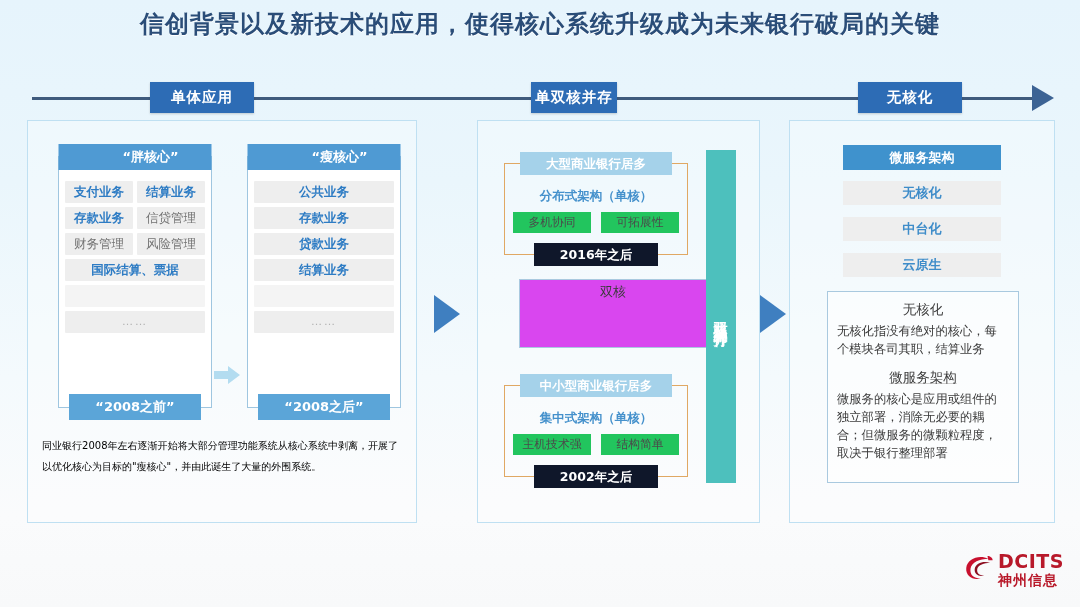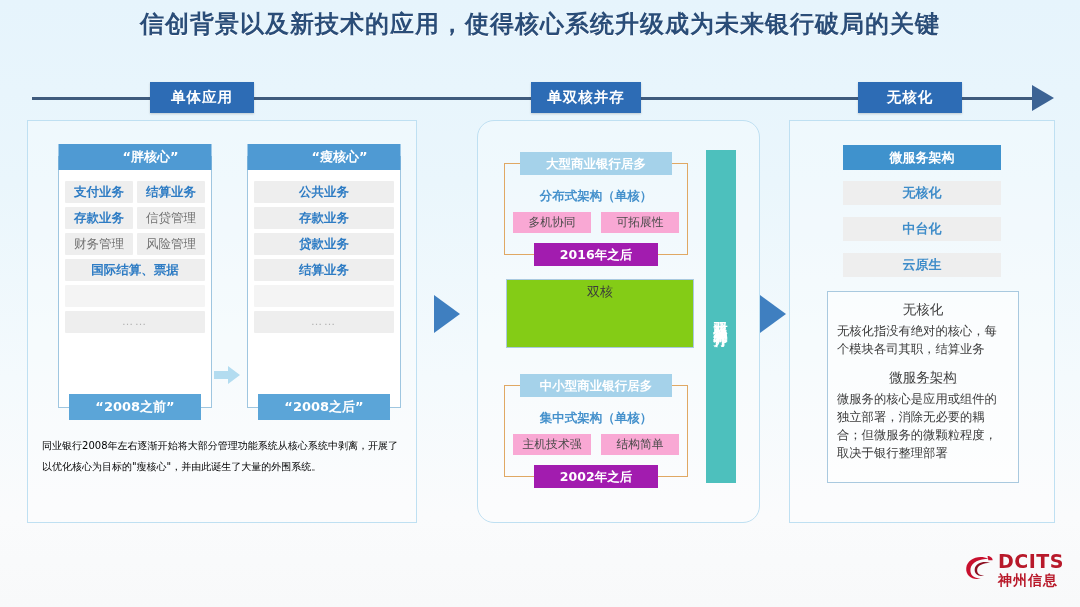--- a/index.html
+++ b/index.html
@@ -27,27 +27,27 @@
     position:absolute;left:1032px;top:3px;width:0;height:0;
     border-top:13px solid transparent;border-bottom:13px solid transparent;
     border-left:22px solid #3c6394;
   }
   .tl-chip{
     position:absolute;top:0px;height:31px;line-height:31px;text-align:center;
     background:#2d6cb5;color:#fff;font-size:14.5px;font-weight:bold;letter-spacing:1px;
     box-shadow:0 1px 2px rgba(0,0,0,.18);
   }
   #tl1{left:150px;width:104px;}
-  #tl2{left:531px;width:110px;}
+  #tl2{left:531px;width:86px;}
   #tl3{left:858px;width:104px;}
 
   
   .panel{position:absolute;border:1.4px solid #bfe0f2;background:rgba(255,255,255,.30);}
   #panel1{left:27px;top:120px;width:388px;height:401px;}
-  #panel2{left:477px;top:120px;width:281px;height:401px;border-radius:17px;}
+  #panel2{left:477px;top:120px;width:281px;height:401px;}
   #panel3{left:789px;top:120px;width:264px;height:401px;}
 
   
   .big-arrow{position:absolute;width:0;height:0;
     border-top:19px solid transparent;border-bottom:19px solid transparent;
     border-left:26px solid #3f7fc0;}
   #arrowA{left:434px;top:295px;}
   #arrowB{left:760px;top:295px;}
 
   
@@ -95,33 +95,33 @@
   #ob1{top:42px;}
   #ob2{top:264px;}
   .ob-head{
     position:absolute;top:-12px;left:50%;transform:translateX(-50%);
     width:152px;height:23px;line-height:23px;text-align:center;
     background:#a5d2ea;color:#ffffff;font-size:12.5px;font-weight:bold;
   }
   .ob-foot{
     position:absolute;bottom:-12px;left:50%;transform:translateX(-50%);
     width:124px;height:23px;line-height:23px;text-align:center;
-    background:#a21caf;color:#ffffff;font-size:12.5px;font-weight:bold;
+    background:#0f172a;color:#ffffff;font-size:12.5px;font-weight:bold;
   }
   .ob-sub{
     position:absolute;top:24px;left:0;width:100%;text-align:center;
     font-size:12.5px;color:#4591cc;font-weight:bold;
   }
   .ob-tags{position:absolute;top:48px;left:8px;right:8px;display:flex;gap:10px;}
   .ob-tag{flex:1;height:21px;line-height:21px;text-align:center;
-    background:#f9a8d4;font-size:11.8px;color:#4a4a4a;}
+    background:#22c55e;font-size:11.8px;color:#4a4a4a;}
 
   #whitebox{
-    position:absolute;left:28px;top:158px;width:186px;height:67px;
-    border:1.3px solid #a9c9df;background:#84cc16;
+    position:absolute;left:41px;top:158px;width:186px;height:67px;
+    border:1.3px solid #a9c9df;background:#d946ef;
   }
   #whitebox .wb-title{text-align:center;font-size:13px;color:#3b3b3b;margin-top:3px;}
   #whitebox .wb-body{font-size:12.3px;line-height:17px;color:#3b3b3b;margin:1px 7px 0 7px;}
 
   #tealbar{
     position:absolute;left:228px;top:29px;width:30px;height:333px;
     background:#4dc0bd;
   }
   #tealbar span{
     position:absolute;left:0;top:0;width:30px;height:333px;

